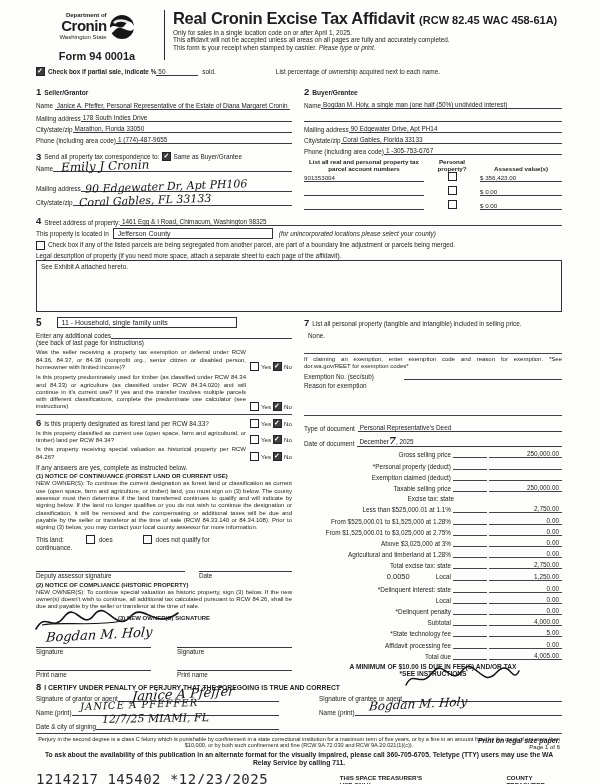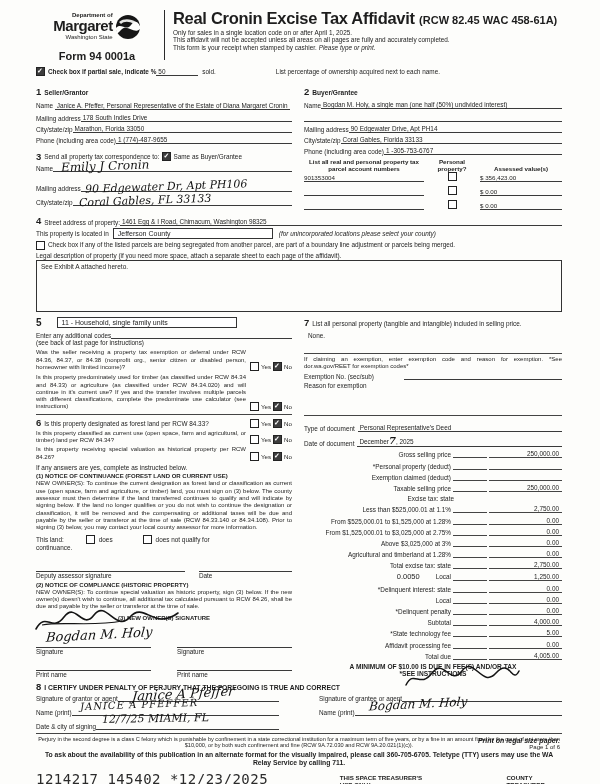--- a/index.html
+++ b/index.html
@@ -50,21 +50,21 @@
   .pcb{display:flex;justify-content:center;align-items:flex-end;padding-bottom:1px;}
   
   .selbox{border:1.2px solid #333;padding:1px 4px;font-size:7px;display:inline-block;background:#fff;}
   .legalbox{border:1.2px solid #333;height:46px;padding:2px 4px;font-size:6.5px;margin-top:1px;}
   
   .yn{display:flex;align-items:center;gap:2px;font-size:6.2px;white-space:nowrap;}
   .qrow{display:flex;align-items:flex-end;gap:4px;}
   
   .mrow{display:flex;align-items:flex-end;font-size:6.4px;margin-top:3.2px;}
   .mlab{flex:1;text-align:right;white-space:nowrap;}
-  .mpre{margin-right:16px;font-size:7.5px;}
+  .mpre{margin-right:26px;font-size:7.5px;}
   .mlead{width:34px;border-bottom:1px solid #444;margin:0 2px;}
   .mamt{min-width:70px;text-align:right;border-bottom:1px solid #444;padding-right:3px;min-height:7px;}
   .mhdr{justify-content:flex-end;padding-right:108px;}
   
   .sigline{border-bottom:1px solid #3a3a3a;min-height:10px;}
   .sigcols{display:grid;grid-template-columns:1fr 1fr;column-gap:26px;font-size:6.2px;}
   .footnote{font-size:5.6px;text-align:center;line-height:1.2;margin-top:2px;}
   .access{font-size:6.8px;font-weight:bold;text-align:center;line-height:1.2;margin-top:2px;}
   .stamp-row{display:flex;align-items:flex-start;margin-top:4px;}
   .stamp{font-family:"DejaVu Sans Mono",monospace;font-size:14px;color:#2b2b2b;letter-spacing:0.5px;}
@@ -80,21 +80,21 @@
 <body>
 
 <div class="page">
  <div class="content">
 
   <div class="hdr">
     <div class="hdr-left">
       <div class="agency">
         <div class="agency-text">
           <div class="dept">Department of</div>
-          <div class="rev">Margaret</div>
+          <div class="rev">Cronin</div>
           <div class="wa">Washington State</div>
         </div>
         <span class="logo">
           <svg width="26" height="26" viewBox="0 0 26 26">
             <circle cx="13" cy="13" r="12" fill="#161616"></circle>
             <path d="M1 14 C6 8, 11 18, 16 11 S24 10, 25 12 L25 15 C19 21, 12 9, 6 16 S2 17, 1 16 Z" fill="#fdfdfb"></path>
             <path d="M4 8 C9 4, 16 5, 21 8 L19 10 C14 7, 9 7, 6 10 Z" fill="#fdfdfb" opacity="0.9"></path>
           </svg>
         </span>
       </div>

